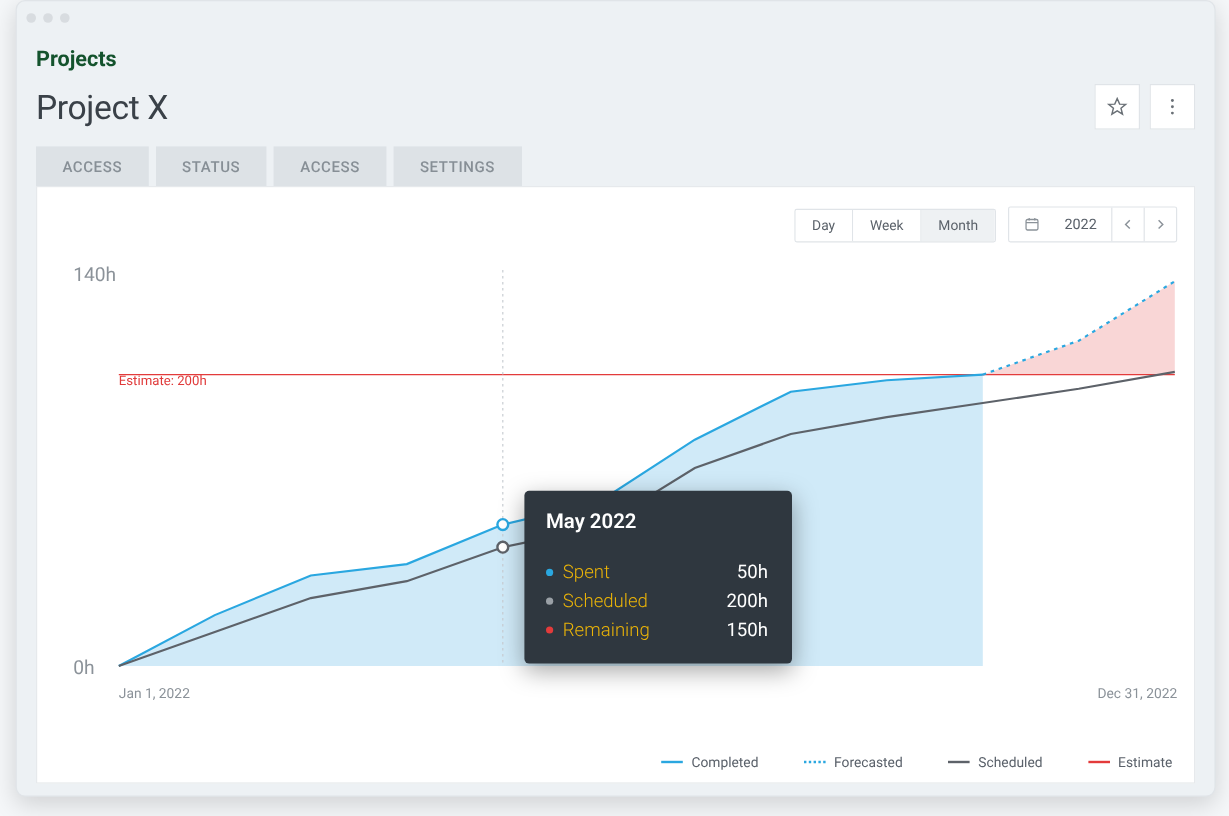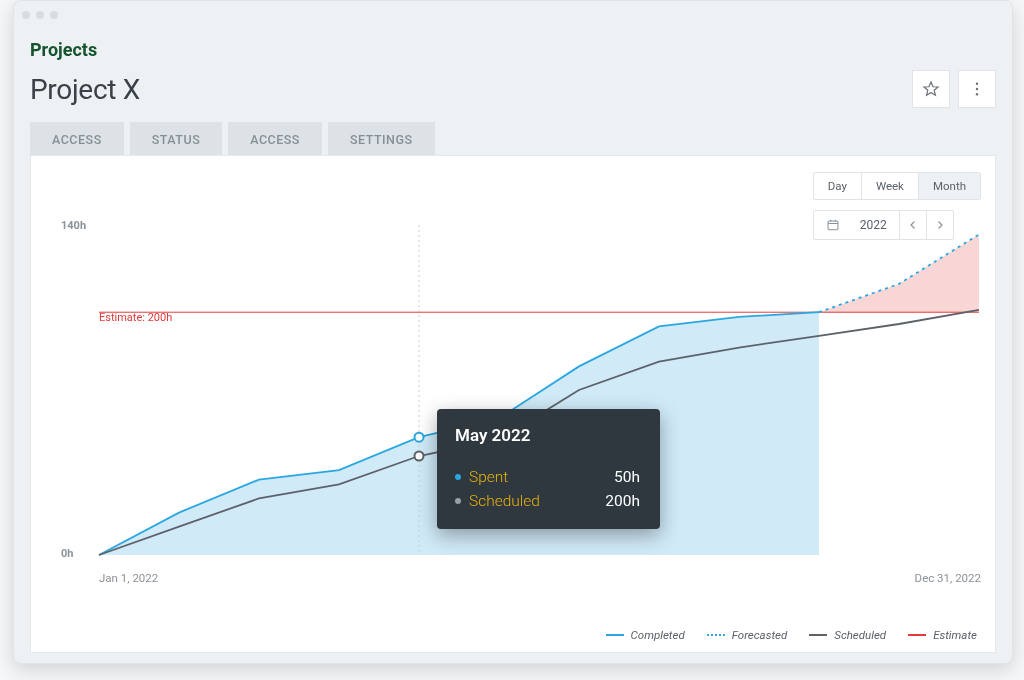--- a/index.html
+++ b/index.html
@@ -109,22 +109,21 @@
     height: 496px;
     position: relative;
   }
   
   .panel-toolbar {
     position: absolute;
     top: 16px;
     right: 14px;
     display: flex;
     gap: 10px;
-    align-items: flex-start;
-    flex-direction: column;
+    align-items: flex-end;
   }
   .seg {
     display: flex;
     border: 1px solid #e0e4e8;
     border-radius: 2px;
     overflow: hidden;
   }
   .seg .segbtn {
     font-size: 11.5px;
     padding: 6px 14px;
@@ -162,24 +161,23 @@
   
   .chartzone {
     position: absolute;
     left: 30px;
     top: 65px;
     width: 920px;
     height: 355px;
   }
   .ylabel {
     position:absolute;
-    font-size: 11px;
+    font-size: 16px;
     color: #8b9299;
     left: 0;
-    font-weight: bold;
   }
   .ylabel.top { top: -2px; }
   .ylabel.bot { top: 326px; }
   .plot {
     position:absolute;
     left: 38px;
     top: 4px;
     width: 880px;
     height: 330px;
   }
@@ -191,25 +189,24 @@
     color: #8b9299;
   }
   .xlabel.l { left: 38px; }
   .xlabel.r { right: 0; padding-left: 24px; }
 
   .legend {
     position:absolute;
     right: 18px;
     bottom: 10px;
     display:flex;
-    gap: 22px;
+    gap: 38px;
     align-items:center;
     font-size: 11.5px;
     color: #5a616a;
-    font-style: italic;
   }
   .lg { display:flex; align-items:center; gap:7px; }
   .lg .swatch { width:18px; height:0; border-top:2px solid; }
   .lg .dots { width:18px; height:0; border-top:2px dotted; }
 
   
   .tooltip {
     position:absolute;
     background: #2f373f;
     color:#fff;
@@ -340,20 +337,24 @@
             <div class="tt-title">May 2022</div>
             <div id="ttrows">
                 <div class="tt-row">
                   <span class="lbl"><span class="dot" style="background:#2aa7e0"></span>Spent</span>
                   <span class="val">50h</span>
                 </div>
                 <div class="tt-row">
                   <span class="lbl"><span class="dot" style="background:#9aa0a6"></span>Scheduled</span>
                   <span class="val">200h</span>
                 </div>
+                <div class="tt-row">
+                  <span class="lbl"><span class="dot" style="background:#e33b3b"></span>Remaining</span>
+                  <span class="val">150h</span>
+                </div>
               </div>
           </div>
         </div>
 
         <span class="xlabel l">Jan 1, 2022</span>
         <span class="xlabel r">Dec 31, 2022</span>
       </div>
 
       <div class="legend">
         <div class="lg">

